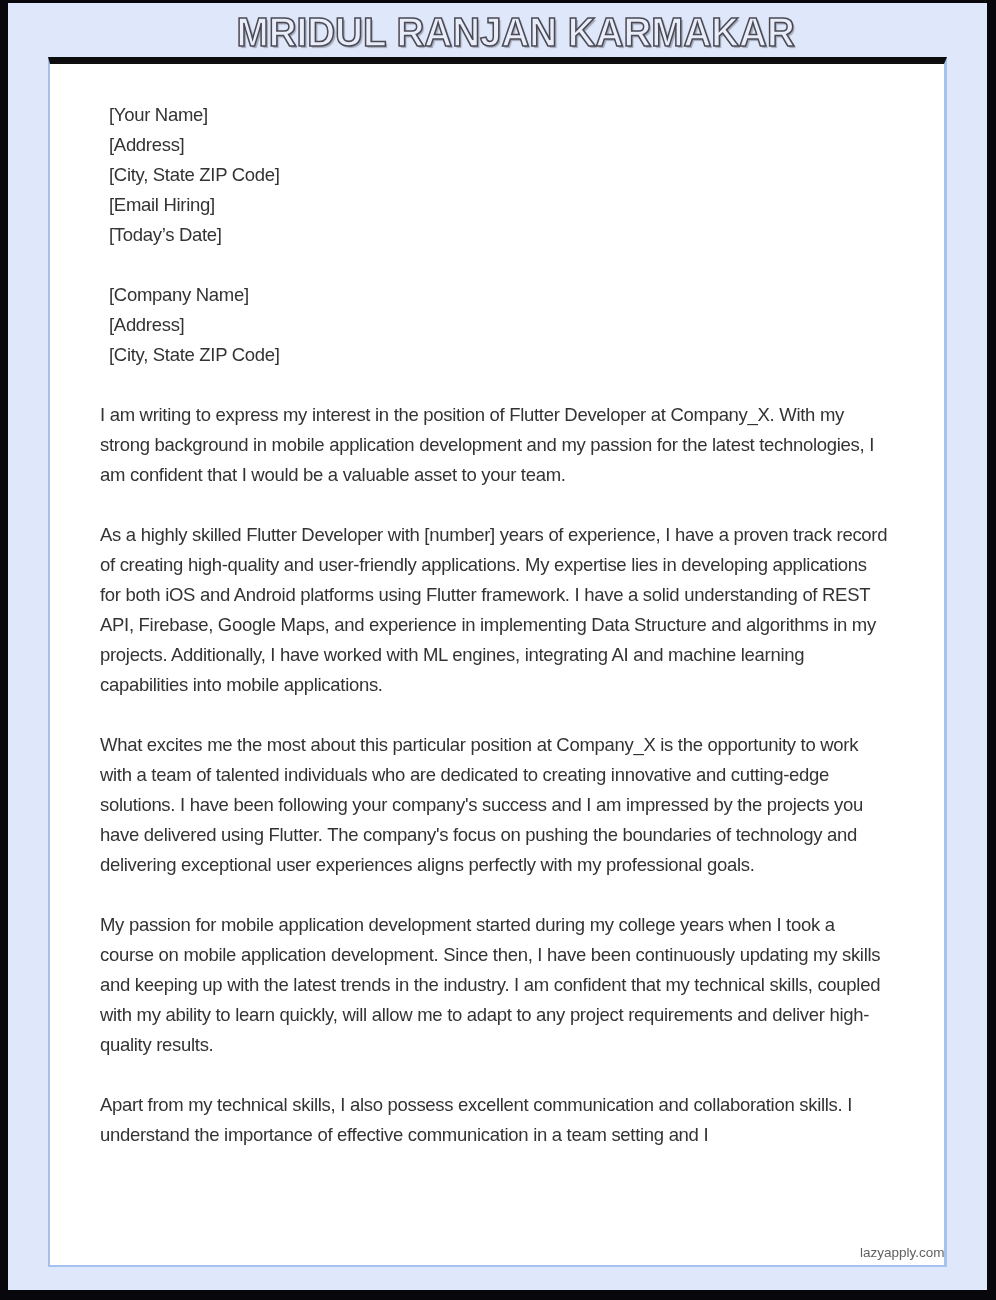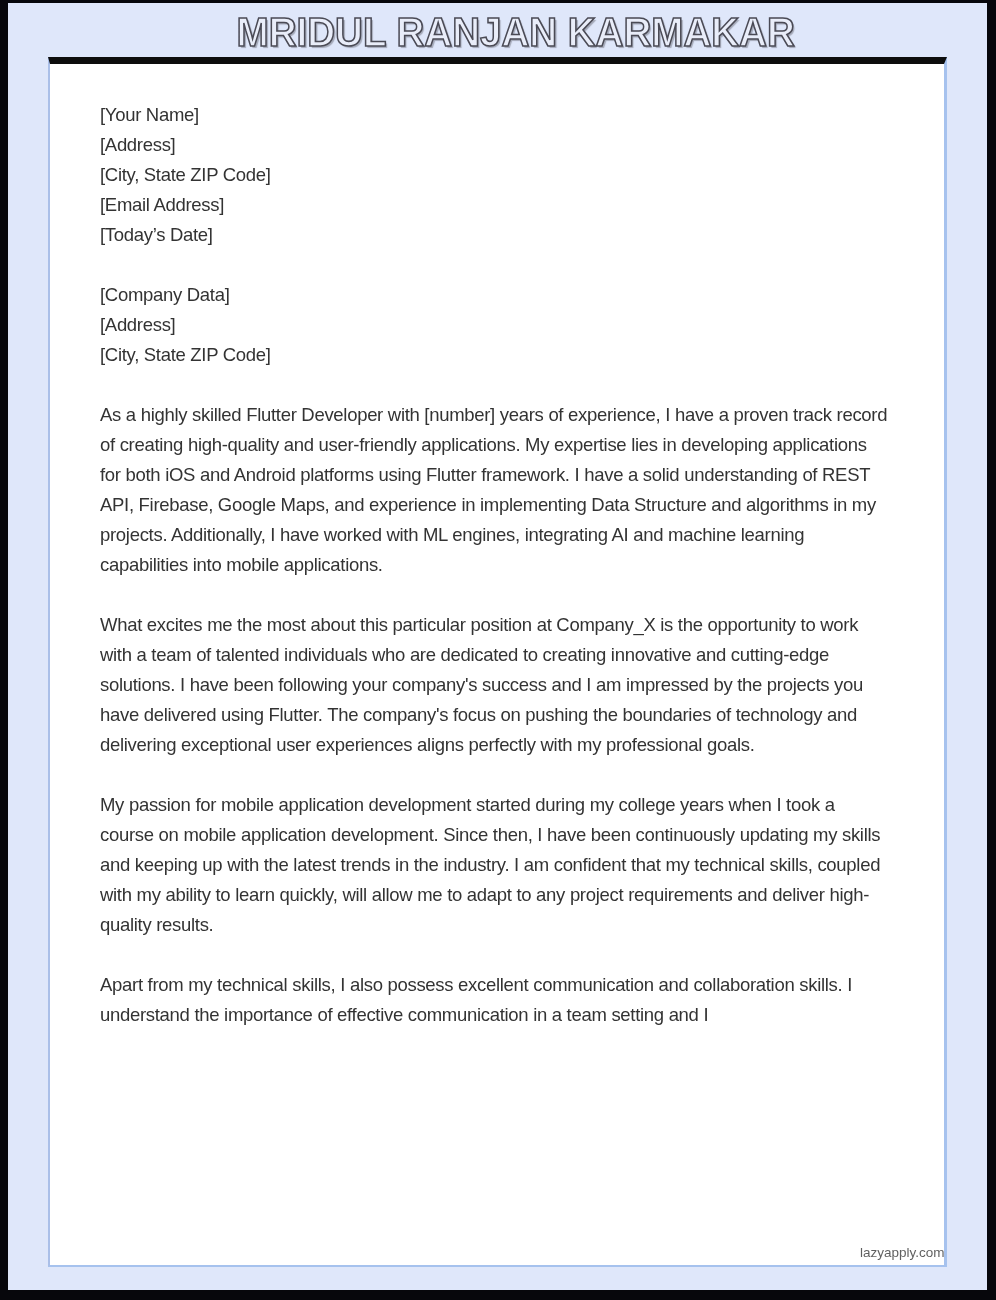--- a/index.html
+++ b/index.html
@@ -46,21 +46,21 @@
     z-index: 1;
     overflow: visible;
   }
   .content {
     padding: 36px 52px 0 50px;
     font-size: 18.5px;
     line-height: 30px;
     letter-spacing: -0.3px;
     color: #333333;
   }
-  .block { margin: 0 0 30px 0; }
+  .block { margin: 0 0 30px 9px; }
   .para  { margin: 0 0 30px 0; }
 
   .watermark {
     position: absolute; left: 860px; top: 1245px;
     font-size: 13.5px;
     color: rgba(55,55,55,0.8);
     z-index: 3;
   }
 </style>
 </head>
@@ -72,31 +72,32 @@
     <span class="header-name">MRIDUL RANJAN KARMAKAR</span>
   </div>
 
   <div class="page">
     <div class="content">
 
       <div class="block">
         <div>[Your Name]</div>
         <div>[Address]</div>
         <div>[City, State ZIP Code]</div>
-        <div>[Email Address]</div>
+        <div>[Email Hiring]</div>
         <div>[Today’s Date]</div>
       </div>
 
       <div class="block">
-        <div>[Company Data]</div>
+        <div>[Company Name]</div>
         <div>[Address]</div>
         <div>[City, State ZIP Code]</div>
       </div>
 
 
+      <p class="para">I am writing to express my interest in the position of Flutter Developer at Company_X. With my strong background in mobile application development and my passion for the latest technologies, I am confident that I would be a valuable asset to your team.</p>
       <p class="para">As a highly skilled Flutter Developer with [number] years of experience, I have a proven track record of creating high-quality and user-friendly applications. My expertise lies in developing applications for both iOS and Android platforms using Flutter framework. I have a solid understanding of REST API, Firebase, Google Maps, and experience in implementing Data Structure and algorithms in my projects. Additionally, I have worked with ML engines, integrating AI and machine learning capabilities into mobile applications.</p>
       <p class="para">What excites me the most about this particular position at Company_X is the opportunity to work with a team of talented individuals who are dedicated to creating innovative and cutting-edge solutions. I have been following your company's success and I am impressed by the projects you have delivered using Flutter. The company's focus on pushing the boundaries of technology and delivering exceptional user experiences aligns perfectly with my professional goals.</p>
       <p class="para">My passion for mobile application development started during my college years when I took a course on mobile application development. Since then, I have been continuously updating my skills and keeping up with the latest trends in the industry. I am confident that my technical skills, coupled with my ability to learn quickly, will allow me to adapt to any project requirements and deliver high-quality results.</p>
       <p class="para">Apart from my technical skills, I also possess excellent communication and collaboration skills. I understand the importance of effective communication in a team setting and I</p>
 
     </div>
   </div>
 
   <div class="watermark">lazyapply.com</div>
 

